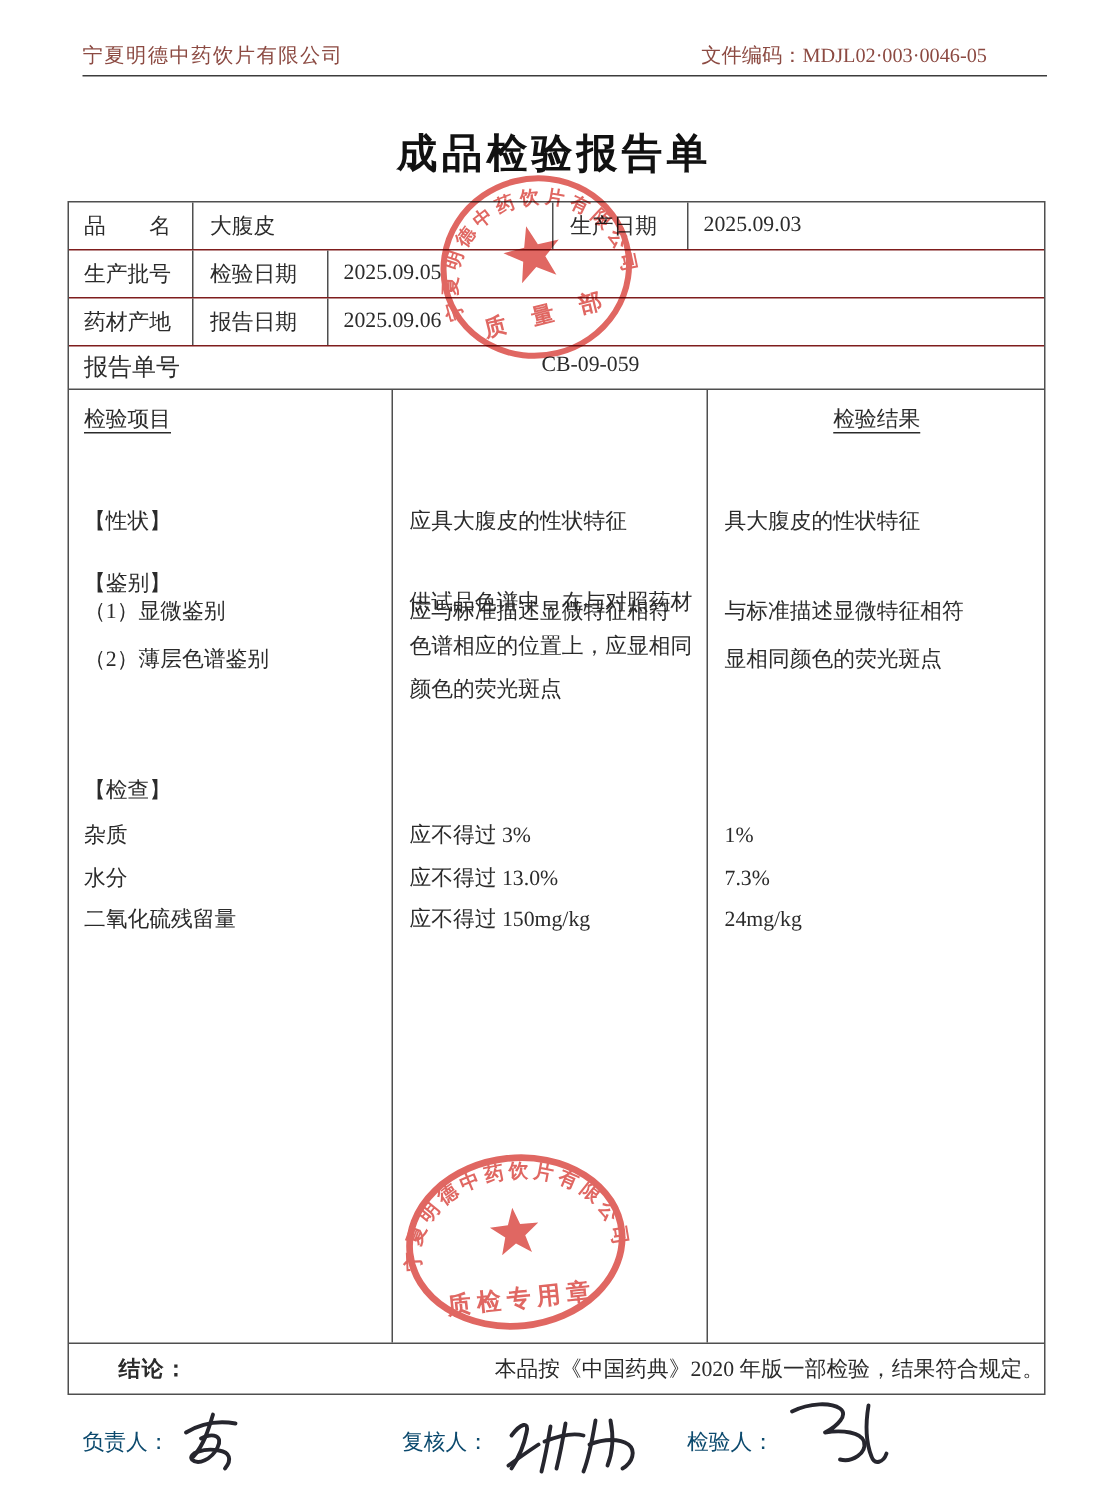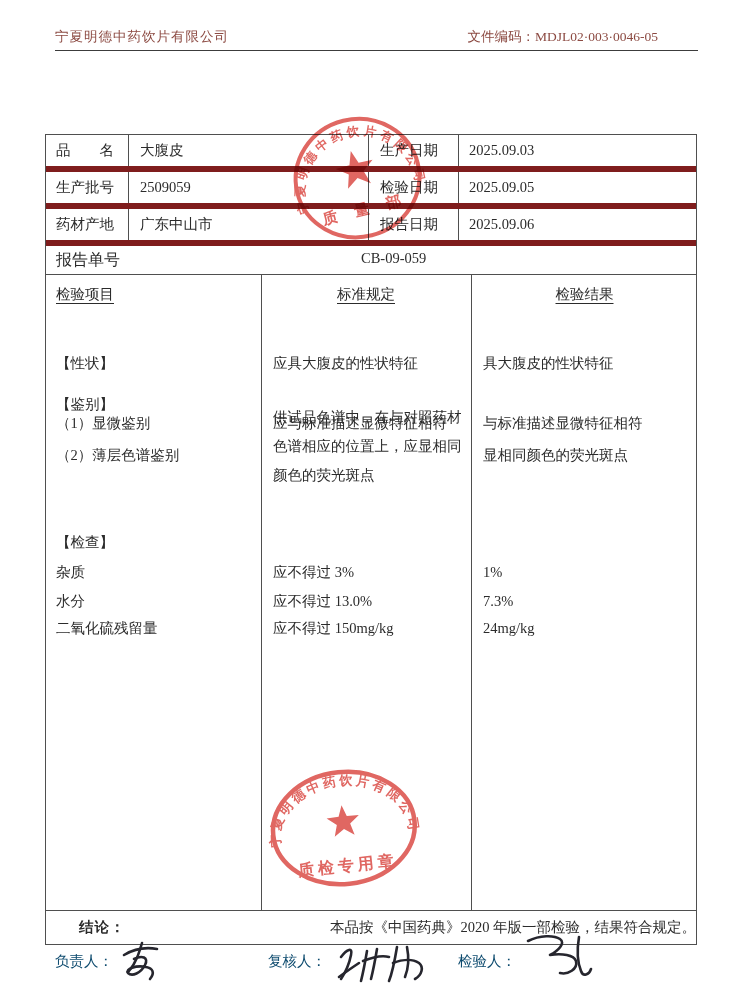--- a/index.html
+++ b/index.html
@@ -7,21 +7,21 @@
     position:relative; width:698px; height:1000px; background:#ffffff;
     font-family:"Liberation Serif","DejaVu Serif",serif; color:#2b2b2b; overflow:hidden;
   }
   .hdr-left { position:absolute; left:55px; top:28px; font-size:13.5px; color:#8c4a42; letter-spacing:1px; }
   .hdr-right { position:absolute; right:40px; top:28px; font-size:13.5px; color:#8c4a42; }
   .hdr-rule { position:absolute; left:55px; top:50px; width:645px; height:1px; background:#3c3c3c; }
   .title { position:absolute; left:0; top:84px; width:739px; text-align:center;
            font-size:27px; font-weight:bold; color:#111; letter-spacing:3px; }
 
   .doc-table { position:absolute; left:45px; top:134px; width:650px; border:1px solid #4f4f4f; }
-  .irow { display:flex; border-bottom:6px solid #7f1d1d; align-items:center; }
+  .irow { display:flex; border-bottom:1px solid #7f1d1d; align-items:center; }
   .irow .c1 { width:72px; border-right:1px solid #4f4f4f; padding-left:10px; align-self:stretch; display:flex; align-items:center; }
   .irow .c2 { width:228px; border-right:1px solid #4f4f4f; padding-left:11px; align-self:stretch; display:flex; align-items:center; }
   .irow .c3 { width:78px; border-right:1px solid #4f4f4f; padding-left:11px; align-self:stretch; display:flex; align-items:center; }
   .irow .c4 { flex:1; padding-left:10px; }
   .irow, .rno, .t, .conclusion { font-size:14.5px; }
   .r-h { height:31px; }
   .row4 { position:relative; height:28px; border-bottom:1px solid #4f4f4f; display:flex; align-items:center; }
   .row4 .lbl { padding-left:10px; }
   .row4 .rno { position:absolute; left:315px; top:4px; }
 
@@ -53,52 +53,50 @@
 </style>
 </head>
 <body>
 
 <div class="page">
 
   <div class="hdr-left">宁夏明德中药饮片有限公司</div>
   <div class="hdr-right"><span>文件编码：</span><span>MDJL02·003·0046-05</span></div>
   <div class="hdr-rule"></div>
 
+  <div class="title">成品检验报告单</div>
 
   <div class="doc-table">
 
     <div class="irow r-h">
       <div class="c1">品　　名</div>
       <div class="c2">大腹皮</div>
       <div class="c3">生产日期</div>
       <div class="c4">2025.09.03</div>
     </div>
     <div class="irow r-h">
       <div class="c1">生产批号</div>
-      <div class="c2">2509059</div>
       <div class="c3">检验日期</div>
       <div class="c4">2025.09.05</div>
     </div>
     <div class="irow r-h">
       <div class="c1">药材产地</div>
-      <div class="c2">广东中山市</div>
       <div class="c3">报告日期</div>
       <div class="c4">2025.09.06</div>
     </div>
     <div class="row4">
       <div class="lbl">报告单号</div>
       <div class="rno">CB-09-059</div>
     </div>
 
     <div class="threecol">
       <div class="vdiv1"></div>
       <div class="vdiv2"></div>
 
       <div class="colhead ch1"><u>检验项目</u></div>
-      <div class="colhead ch2"><u>标准规定</u></div>
       <div class="colhead ch3"><u>检验结果</u></div>
 
       <span class="t tc1" style="top:50px">【性状】</span>
       <span class="t tc1" style="top:91px">【鉴别】</span>
       <span class="t tc1" style="top:110px">（1）显微鉴别</span>
       <span class="t tc1" style="top:142px">（2）薄层色谱鉴别</span>
       <span class="t tc1" style="top:229px">【检查】</span>
       <span class="t tc1" style="top:259px">杂质</span>
       <span class="t tc1" style="top:288px">水分</span>
       <span class="t tc1" style="top:315px">二氧化硫残留量</span>

